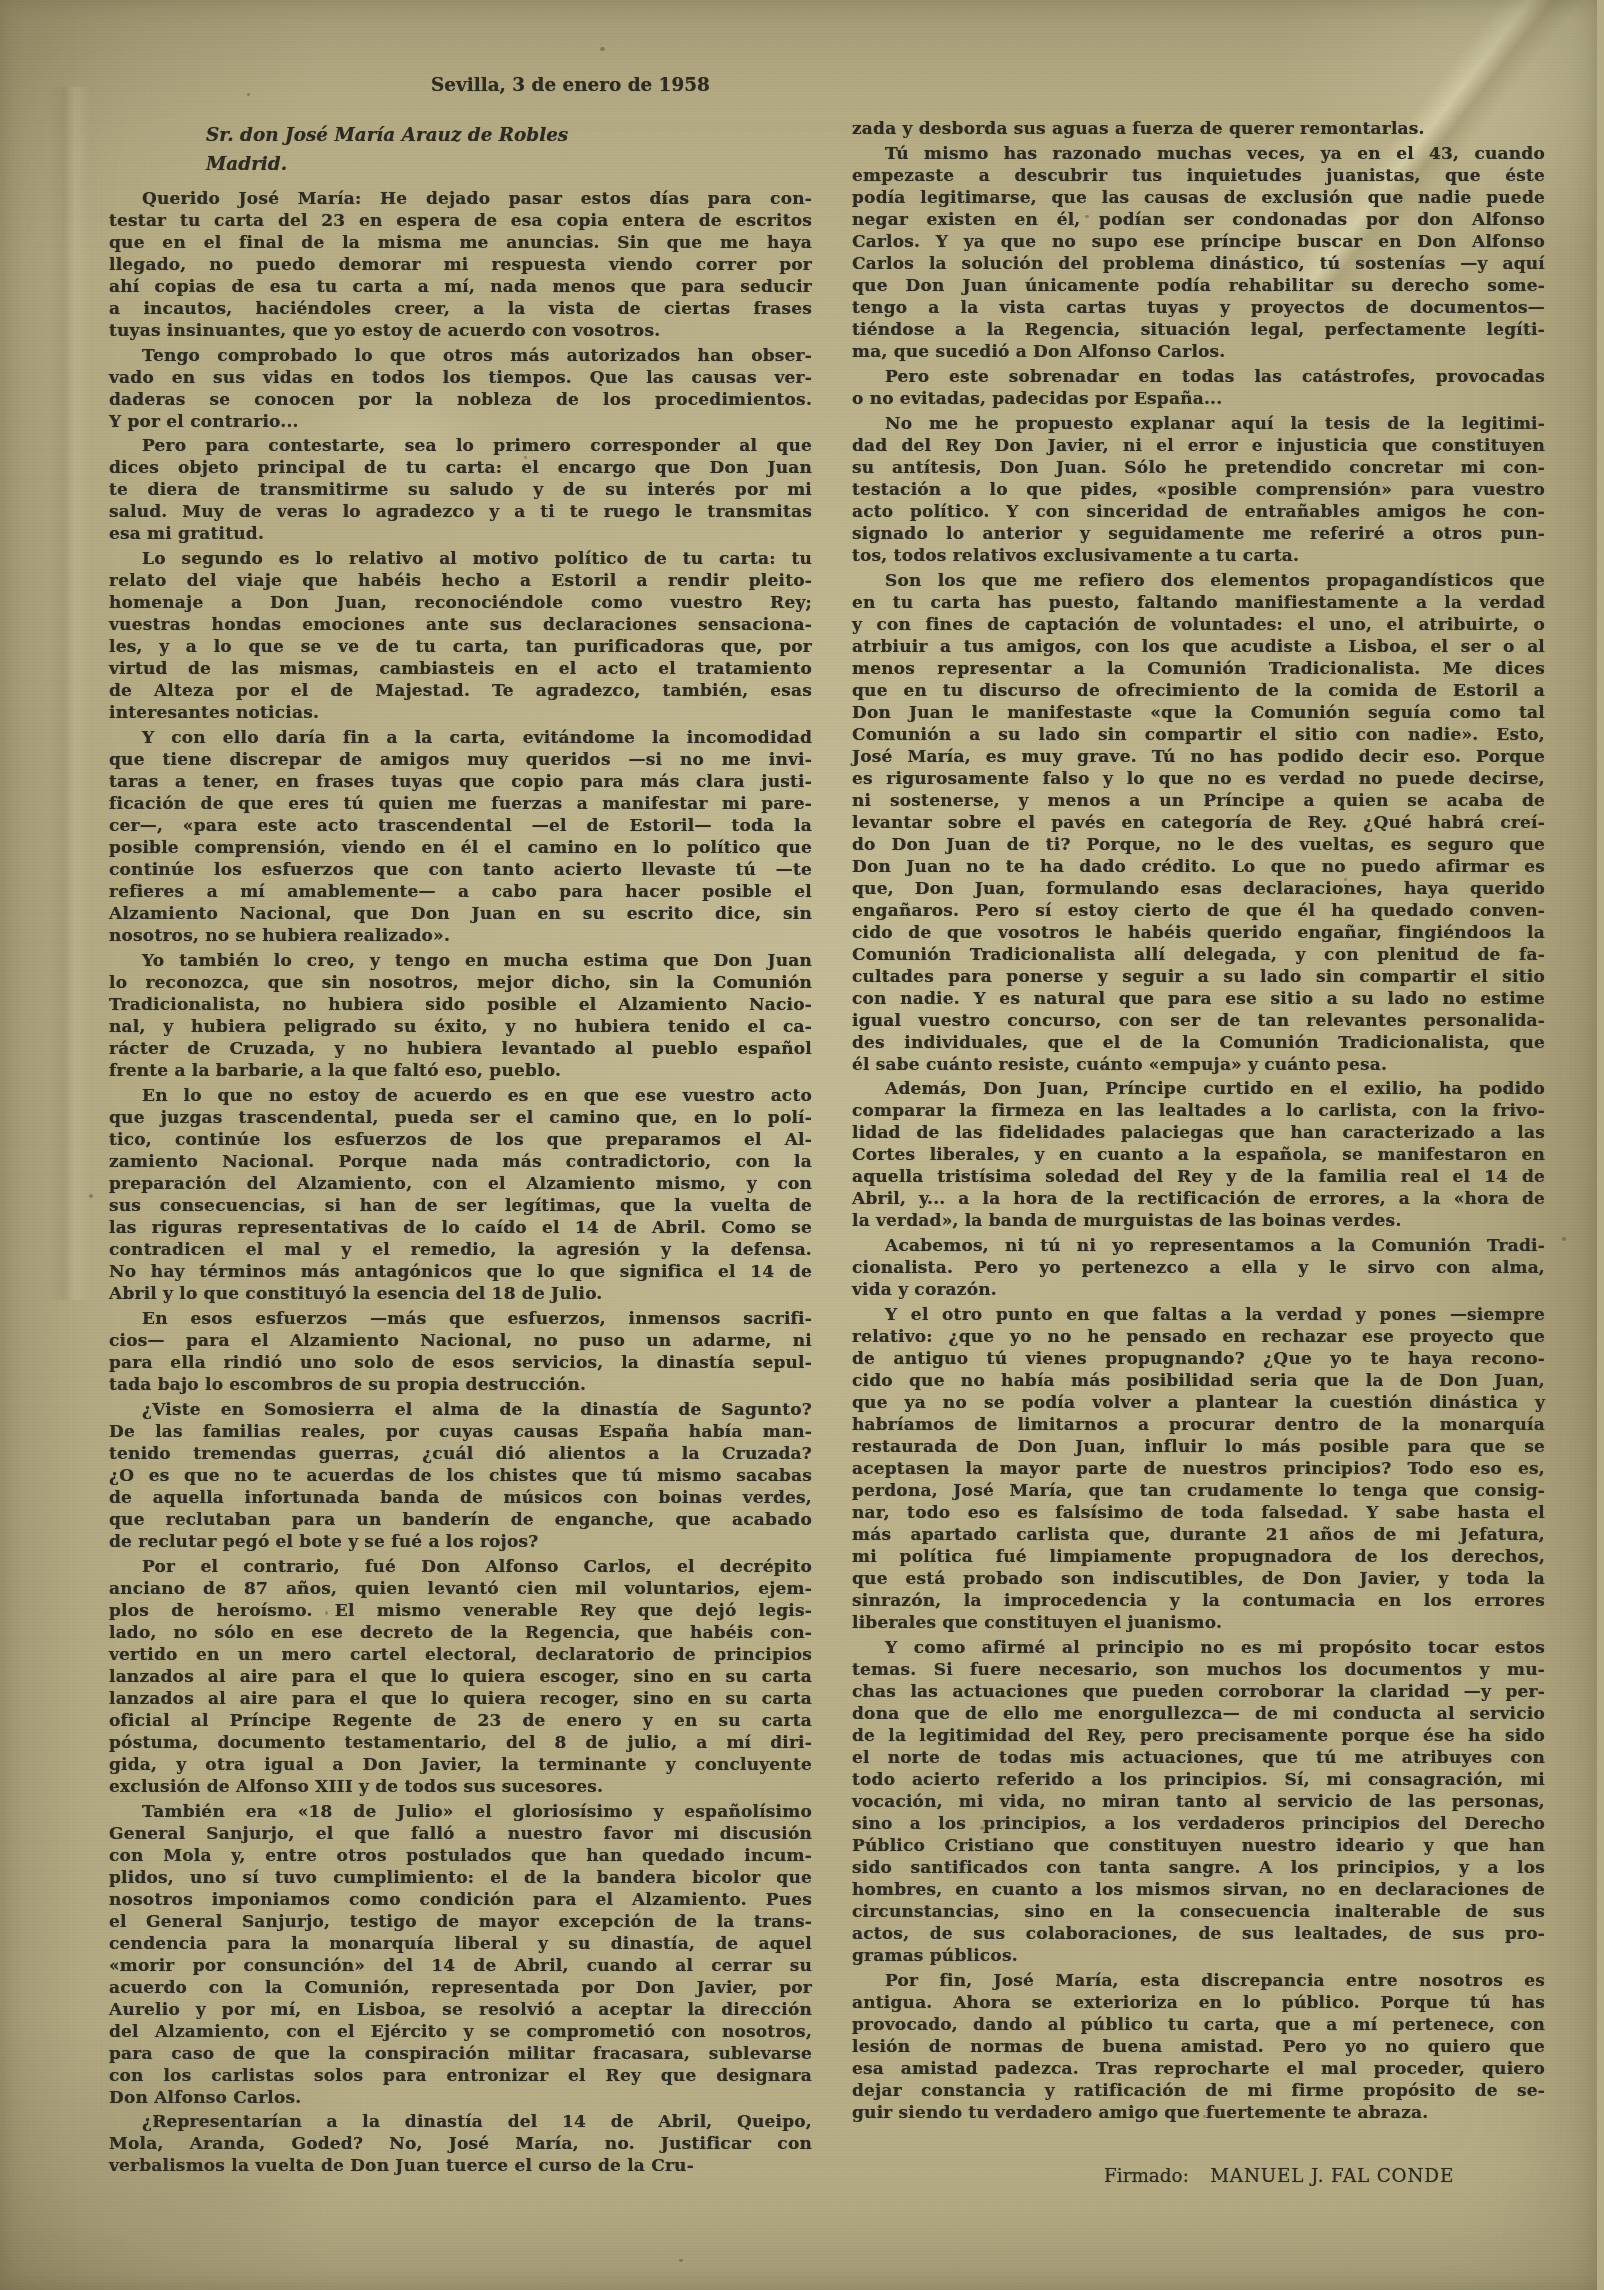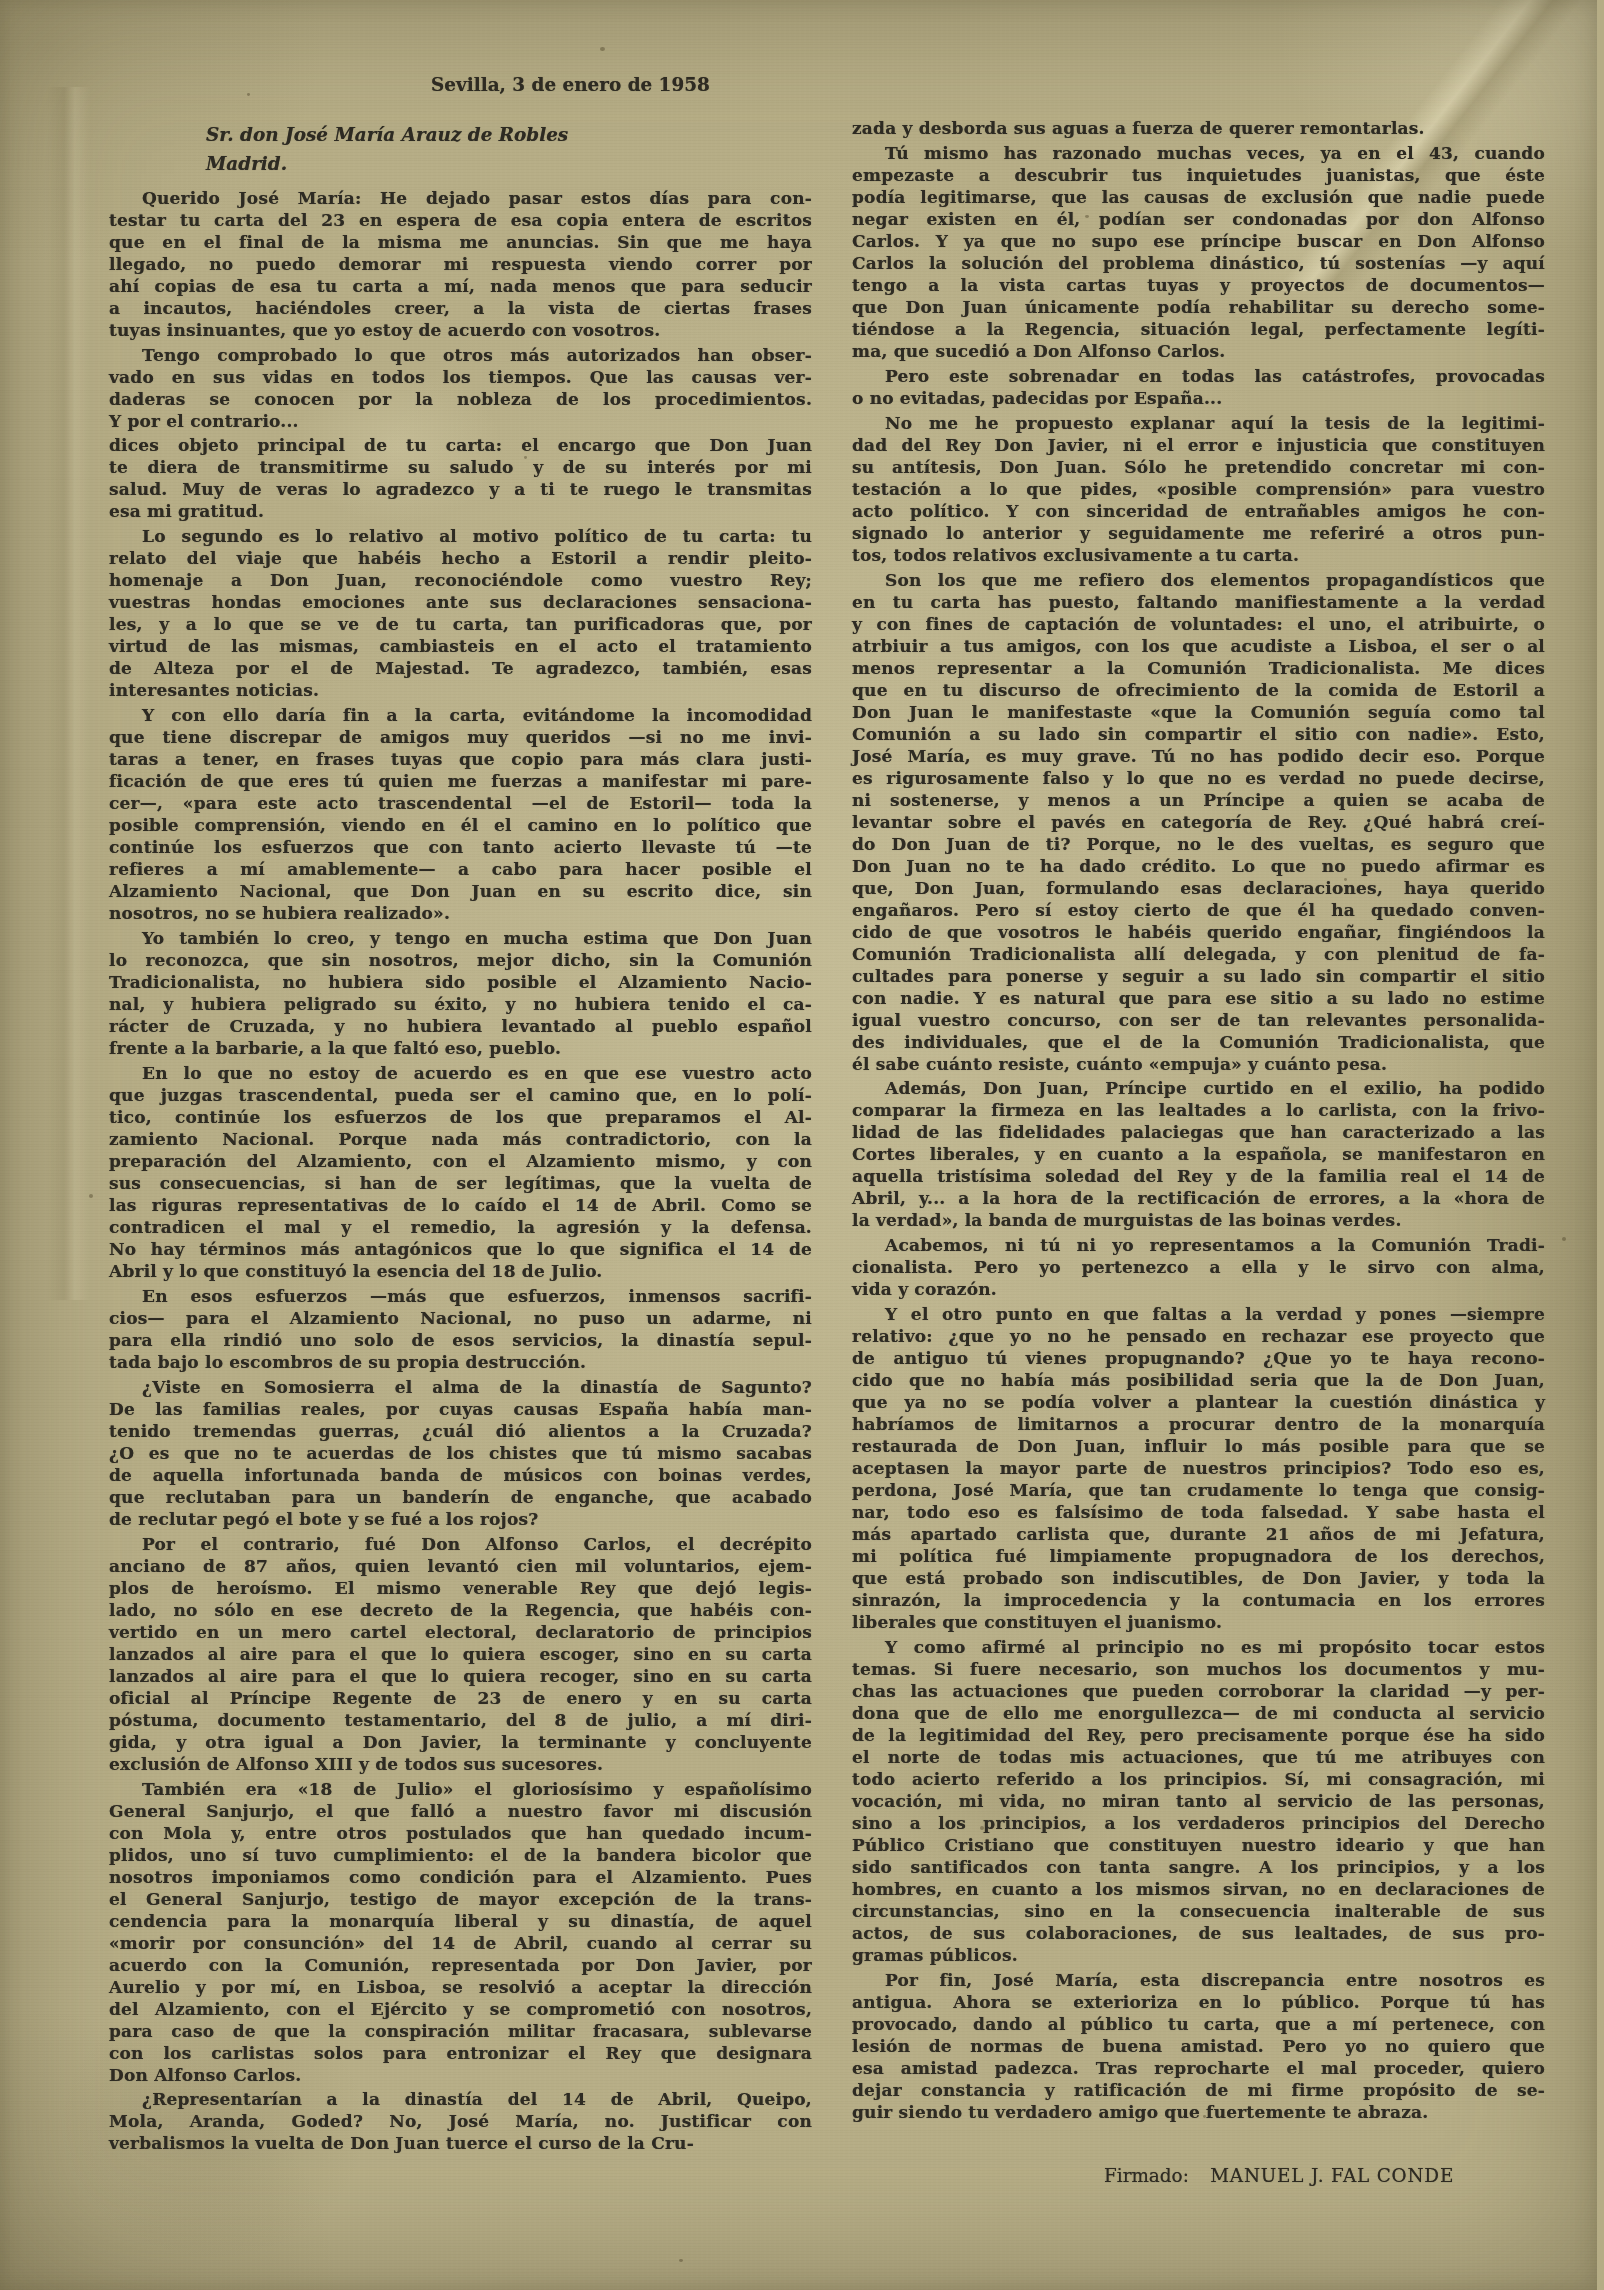--- a/index.html
+++ b/index.html
@@ -109,20 +109,21 @@
         <div class="line">a incautos, haciéndoles creer, a la vista de ciertas frases</div>
         <div class="line last">tuyas insinuantes, que yo estoy de acuerdo con vosotros.</div>
       </div>
       <div class="para">
         <div class="line first">Tengo comprobado lo que otros más autorizados han obser-</div>
         <div class="line">vado en sus vidas en todos los tiempos. Que las causas ver-</div>
         <div class="line">daderas se conocen por la nobleza de los procedimientos.</div>
         <div class="line last">Y por el contrario...</div>
       </div>
       <div class="para">
+        <div class="line first">Pero para contestarte, sea lo primero corresponder al que</div>
         <div class="line">dices objeto principal de tu carta: el encargo que Don Juan</div>
         <div class="line">te diera de transmitirme su saludo y de su interés por mi</div>
         <div class="line">salud. Muy de veras lo agradezco y a ti te ruego le transmitas</div>
         <div class="line last">esa mi gratitud.</div>
       </div>
       <div class="para">
         <div class="line first">Lo segundo es lo relativo al motivo político de tu carta: tu</div>
         <div class="line">relato del viaje que habéis hecho a Estoril a rendir pleito-</div>
         <div class="line">homenaje a Don Juan, reconociéndole como vuestro Rey;</div>
         <div class="line">vuestras hondas emociones ante sus declaraciones sensaciona-</div>
@@ -217,22 +218,22 @@
       <div class="para">
         <div class="line last">zada y desborda sus aguas a fuerza de querer remontarlas.</div>
       </div>
       <div class="para">
         <div class="line first">Tú mismo has razonado muchas veces, ya en el 43, cuando</div>
         <div class="line">empezaste a descubrir tus inquietudes juanistas, que éste</div>
         <div class="line">podía legitimarse, que las causas de exclusión que nadie puede</div>
         <div class="line">negar existen en él, podían ser condonadas por don Alfonso</div>
         <div class="line">Carlos. Y ya que no supo ese príncipe buscar en Don Alfonso</div>
         <div class="line">Carlos la solución del problema dinástico, tú sostenías —y aquí</div>
+        <div class="line">que Don Juan únicamente podía rehabilitar su derecho some-</div>
         <div class="line">tengo a la vista cartas tuyas y proyectos de documentos—</div>
-        <div class="line">que Don Juan únicamente podía rehabilitar su derecho some-</div>
         <div class="line">tiéndose a la Regencia, situación legal, perfectamente legíti-</div>
         <div class="line last">ma, que sucedió a Don Alfonso Carlos.</div>
       </div>
       <div class="para">
         <div class="line first">Pero este sobrenadar en todas las catástrofes, provocadas</div>
         <div class="line last">o no evitadas, padecidas por España...</div>
       </div>
       <div class="para">
         <div class="line first">No me he propuesto explanar aquí la tesis de la legitimi-</div>
         <div class="line">dad del Rey Don Javier, ni el error e injusticia que constituyen</div>

